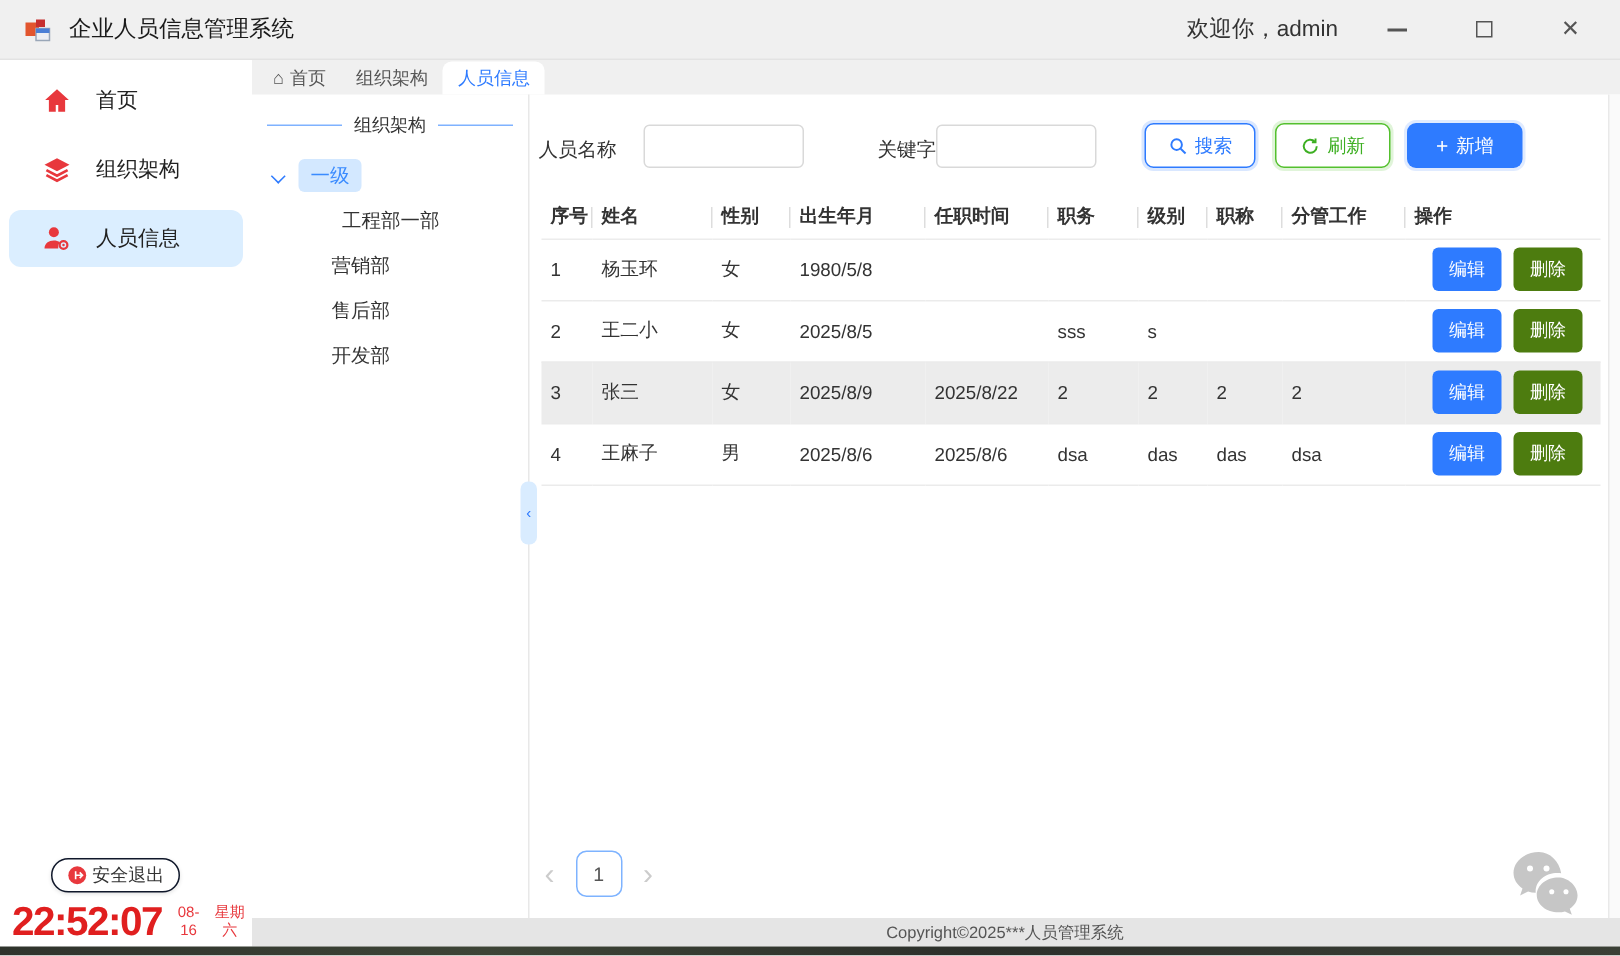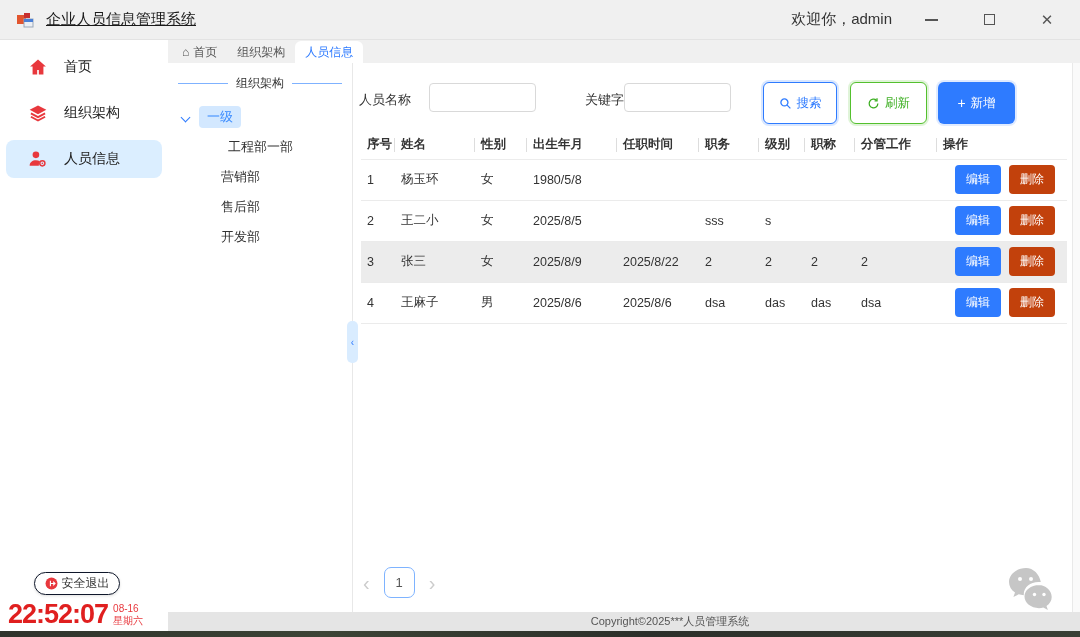--- a/index.html
+++ b/index.html
@@ -4,41 +4,41 @@
 <style>
   * { margin:0; padding:0; box-sizing:border-box; }
   html,body { width:1080px; height:637px; overflow:hidden;
     font-family:"Liberation Sans","DejaVu Sans",sans-serif; }
   body { position:relative; background:#fff; }
 
   
   .titlebar { position:absolute; left:0; top:0; width:1080px; height:40px;
     background:#f0f0f0; display:flex; align-items:center; border-bottom:1px solid #e3e3e3; }
   .titlebar .appicon { margin-left:16px; width:18px; height:18px; }
-  .titlebar .title { margin-left:12px; font-size:15px; color:#1a1a1a;text-decoration:underline; }
+  .titlebar .title { margin-left:12px; font-size:15px; color:#1a1a1a; }
   .titlebar .spacer { flex:1; }
   .titlebar .welcome { font-size:15px; color:#333; margin-right:30px; }
   .winbtns { display:flex; align-items:center; gap:40px; margin-right:24px; }
   .winbtn { width:18px; height:18px; display:flex; align-items:center; justify-content:center; cursor:pointer; }
   .min-glyph { width:13px; border-top:2px solid #555; display:block; }
   .max-glyph { width:11px; height:11px; border:1.6px solid #555; display:block; }
   .close-glyph { font-size:15px; color:#555; line-height:1; }
 
   
   .sidebar { position:absolute; left:0; top:40px; width:168px; height:591px; background:#fff; }
   .side-item { display:flex; align-items:center; height:38px; margin:8px 6px 0 6px;
     border-radius:8px; padding-left:22px; gap:16px; font-size:14px; color:#222; cursor:pointer; }
   .side-item.active { background:#dbeeff; }
   .side-item svg { width:20px; height:20px; flex:0 0 20px; }
   .logout-btn { position:absolute; left:34px; bottom:36px; width:86px; height:23px;
     background:#fff; border:1px solid #0f172a; border-radius:12px; box-shadow:0 1px 3px rgba(0,0,0,.12);
     display:flex; align-items:center; justify-content:center; gap:4px; font-size:12px; color:#333; cursor:pointer; }
   .clock { position:absolute; left:8px; bottom:1px; display:flex; align-items:center; gap:5px; }
   .clock-time { font-size:27px; font-weight:bold; color:#e01f1f; letter-spacing:-1px; }
-  .clock-sub { display:flex; flex-direction:column; line-height:1.15; }
+  .clock-sub { display:flex; flex-direction:row; line-height:1.15;text-align:center; }
   .clock-sub span { font-size:10px; color:#e8383d; }
 
   
   .main { position:absolute; left:168px; top:40px; width:912px; height:591px; background:#fff; }
   .tabbar { height:23px; background:#f0f0f0; display:flex; align-items:flex-end; padding-left:4px; }
   .tab { height:22px; display:flex; align-items:center; gap:4px; padding:0 10px;
     font-size:12px; color:#555; cursor:pointer; }
   .tab .homeglyph { font-size:12px; color:#555; }
   .tab.active { background:#fff; color:#2e7bff; border-radius:6px 6px 0 0; }
 
@@ -62,21 +62,21 @@
     color:#2e7bff; font-size:10px; cursor:pointer; z-index:5; }
 
   
   .panel { flex:1; position:relative; }
   .toolbar { position:relative; height:68px; }
   .tb-label { position:absolute; top:28px; font-size:13px; color:#333; }
   .lbl-name { left:6px; } .lbl-key { left:232px; }
   .tb-input { position:absolute; top:20px; width:107px; height:29px; border:1px solid #d9d9d9;
     border-radius:4px; outline:none; font-size:13px; padding:0 8px; color:#333; background:#fff; }
   .inp-name { left:76px; } .inp-key { left:271px; }
-  .btn { position:absolute; top:19px; height:42px; border-radius:6px; font-size:12.5px;
+  .btn { position:absolute; top:19px; height:30px; border-radius:6px; font-size:12.5px;
     display:flex; align-items:center; justify-content:center; gap:5px; cursor:pointer; background:#fff; }
   .btn-search { left:410px; width:74px; border:1.6px solid #2e7bff; color:#2e7bff;
     box-shadow:0 0 0 2px rgba(46,123,255,.18); }
   .btn-refresh { left:497px; width:77px; border:1.6px solid #54c02e; color:#3daf22;
     box-shadow:0 0 0 2px rgba(84,192,46,.18); }
   .btn-add { left:585px; width:77px; border:none; background:#2e7bff; color:#fff;
     box-shadow:0 0 0 2px rgba(46,123,255,.15); }
   .btn svg { width:13px; height:13px; }
   .plus-glyph { font-size:14px; line-height:1; }
 
@@ -87,21 +87,21 @@
   .grid th::after { content:""; position:absolute; right:0; top:7px; height:14px;
     border-right:1px solid #ddd; }
   .grid th:last-child::after { display:none; }
   .grid td { height:41px; font-size:12.5px; color:#333; padding-left:6px;
     border-bottom:1px solid #ebebeb; }
   .grid tr.hl td { background:#ececec; }
   .c-op { text-align:center; }
   .opcell { display:flex; gap:8px; justify-content:center; }
   .mini-btn { border:none; border-radius:4px; color:#fff; font-size:12px; padding:6px 11px; cursor:pointer; }
   .mini-edit { background:#2e7bff; }
-  .mini-del { background:#c2410c; }
+  .mini-del { background:#4d7c0f; }
 
   
   .pagination { position:absolute; left:10px; bottom:14px; display:flex; align-items:center; gap:14px; }
   .pg-arrow { font-size:20px; color:#ccc; cursor:pointer; line-height:1; }
   .pg-num { width:31px; height:31px; border:1px solid #7eb3ff; border-radius:7px;
     display:flex; align-items:center; justify-content:center; font-size:13px; color:#555;
     background:#fff; cursor:pointer; }
   .watermark { position:absolute; right:22px; bottom:2px; display:flex; align-items:center;
     gap:10px; color:#c4c4c4; font-size:33px; white-space:nowrap; pointer-events:none; }
   .watermark svg { width:52px; height:46px; }

